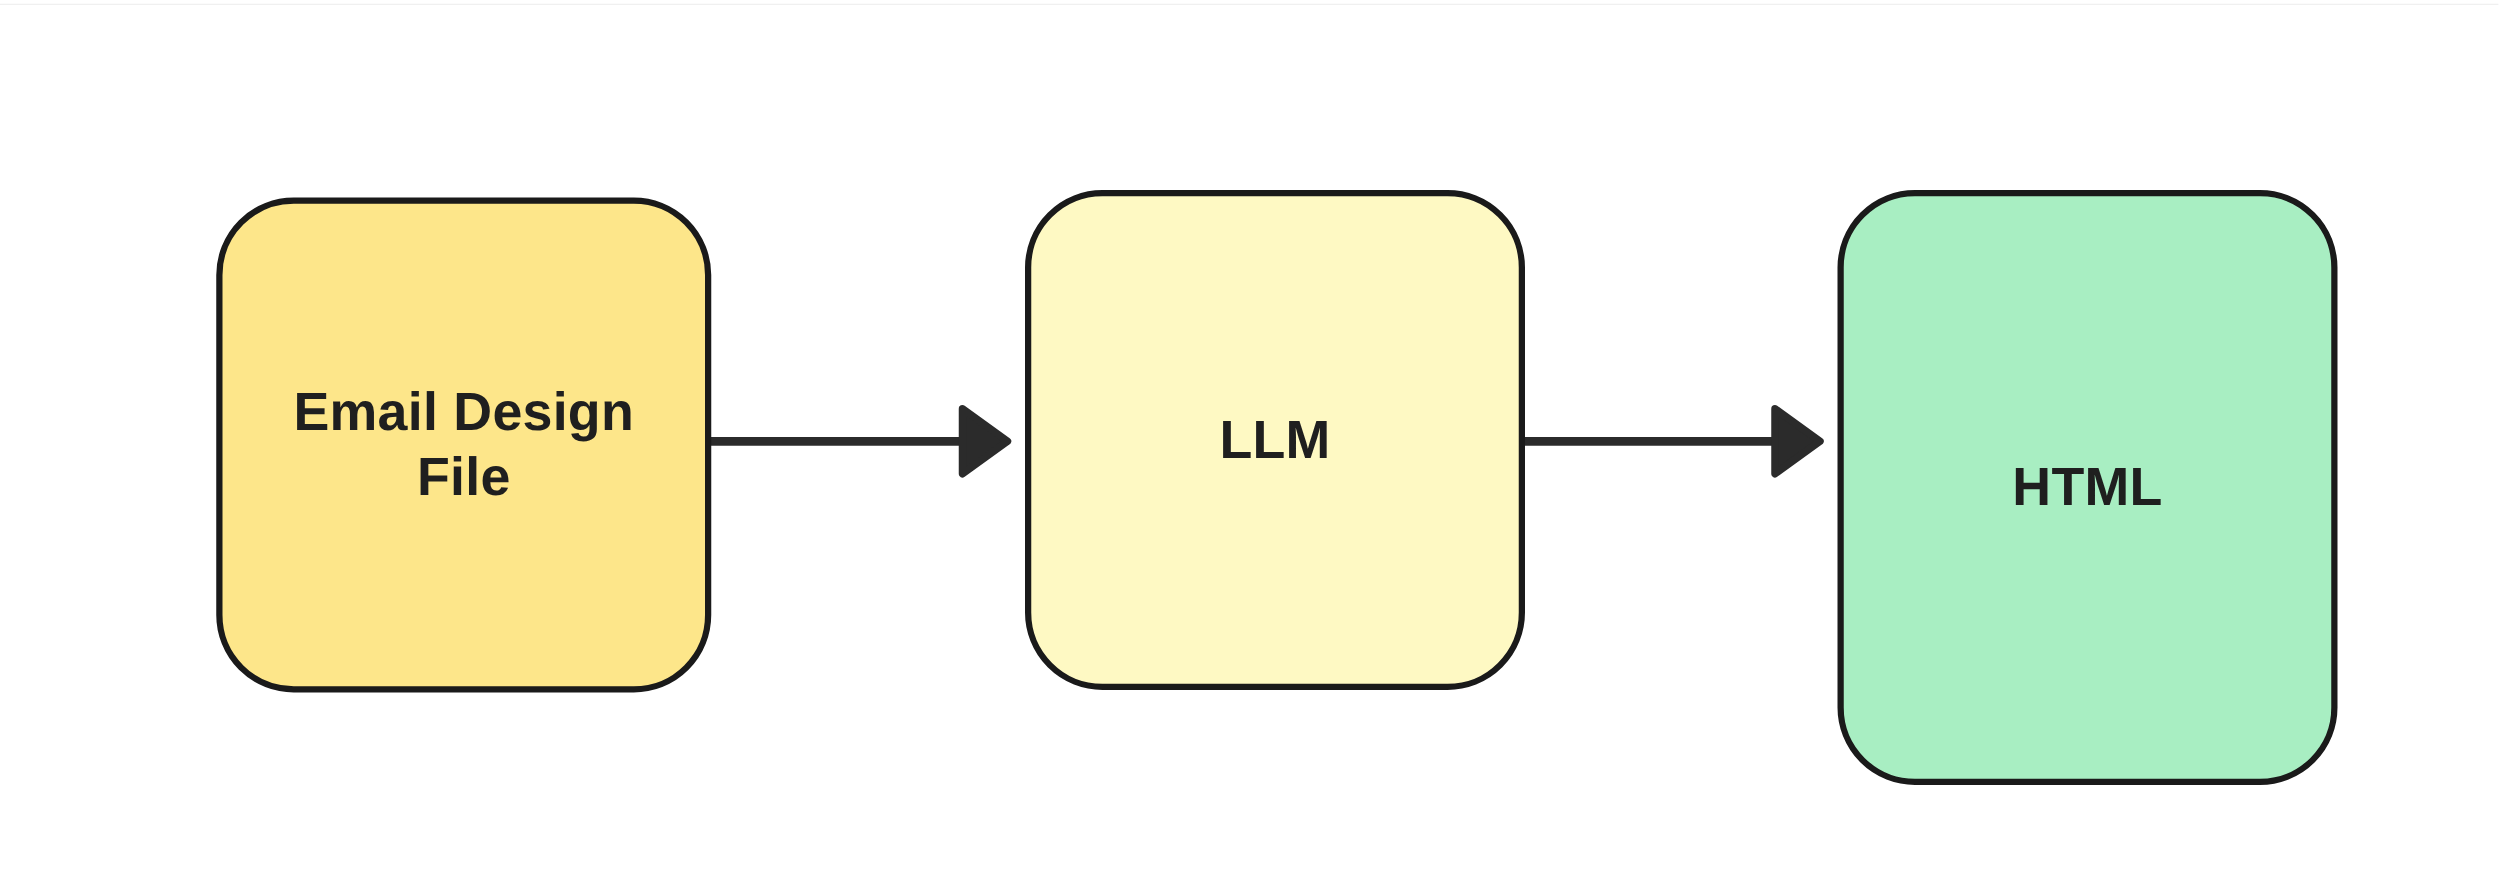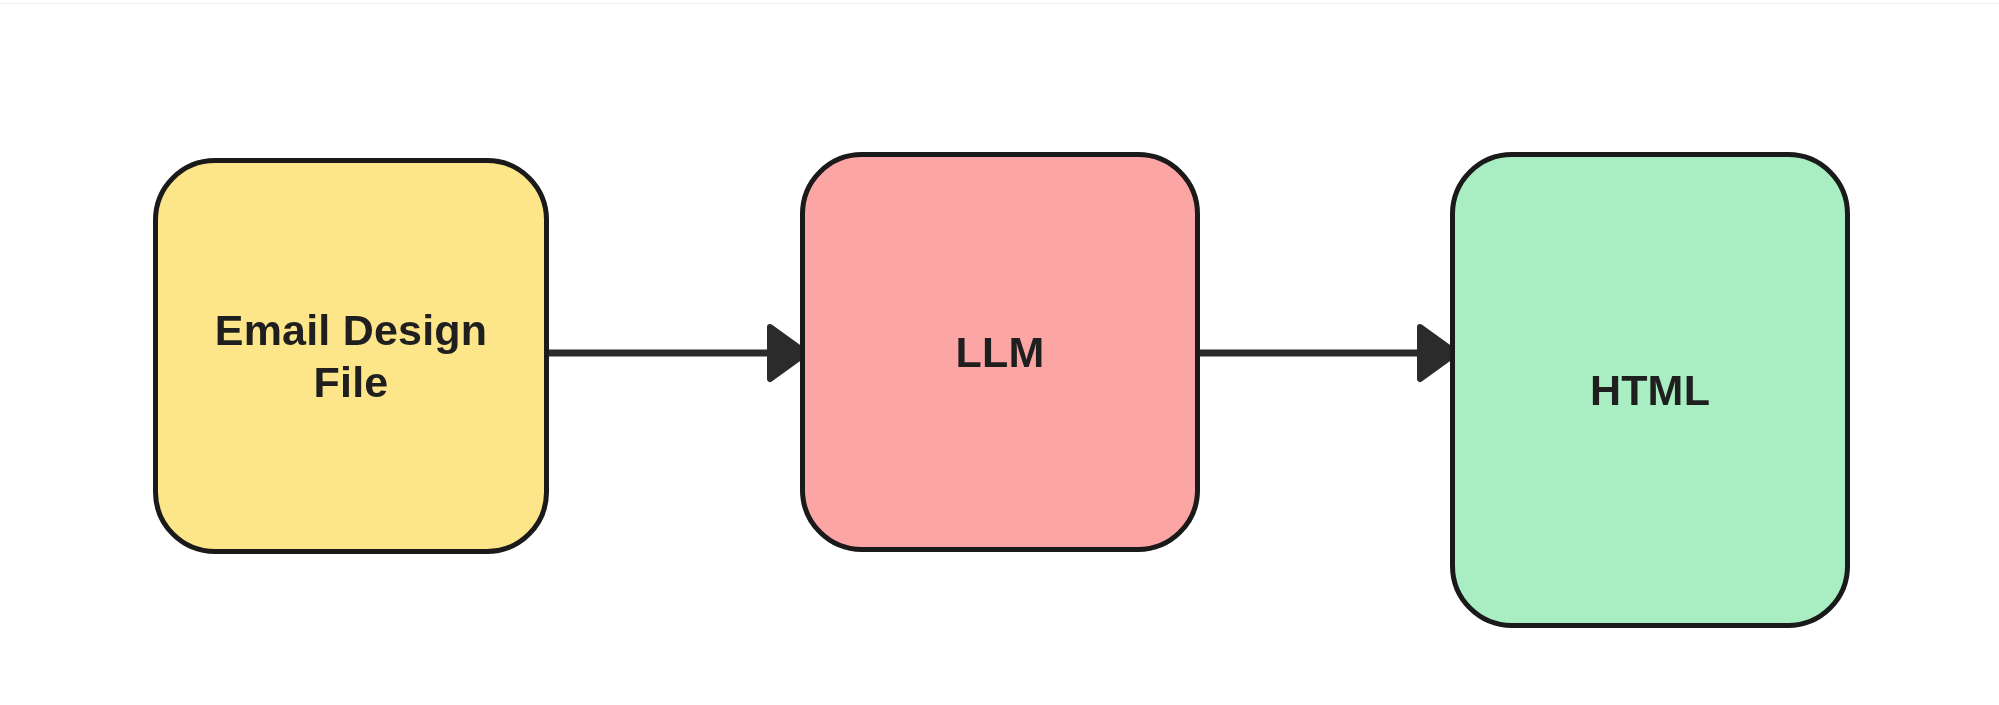--- a/index.html
+++ b/index.html
@@ -32,20 +32,21 @@
   }
   .node {
     position: absolute;
     box-sizing: border-box;
     display: flex;
     align-items: center;
     justify-content: center;
     border: 5px solid #1a1a1a;
     border-radius: 62px;
     text-align: center;
+    margin-left: 20px;
   }
   .node-label {
     font-size: 43px;
     font-weight: bold;
     color: #1f1f1f;
     line-height: 1.22;
     letter-spacing: 0.2px;
     padding: 0 28px;
     max-width: 300px;
   }
@@ -54,21 +55,21 @@
     top: 158px;
     width: 396px;
     height: 396px;
     background: #fde68a;
   }
   #node-llm {
     left: 800px;
     top: 152px;
     width: 400px;
     height: 400px;
-    background: #fca5a5;
+    background: #fef9c3;
   }
   #node-html {
     left: 1450px;
     top: 152px;
     width: 400px;
     height: 476px;
     background: #a8eec2;
   }
 </style>
 </head>

